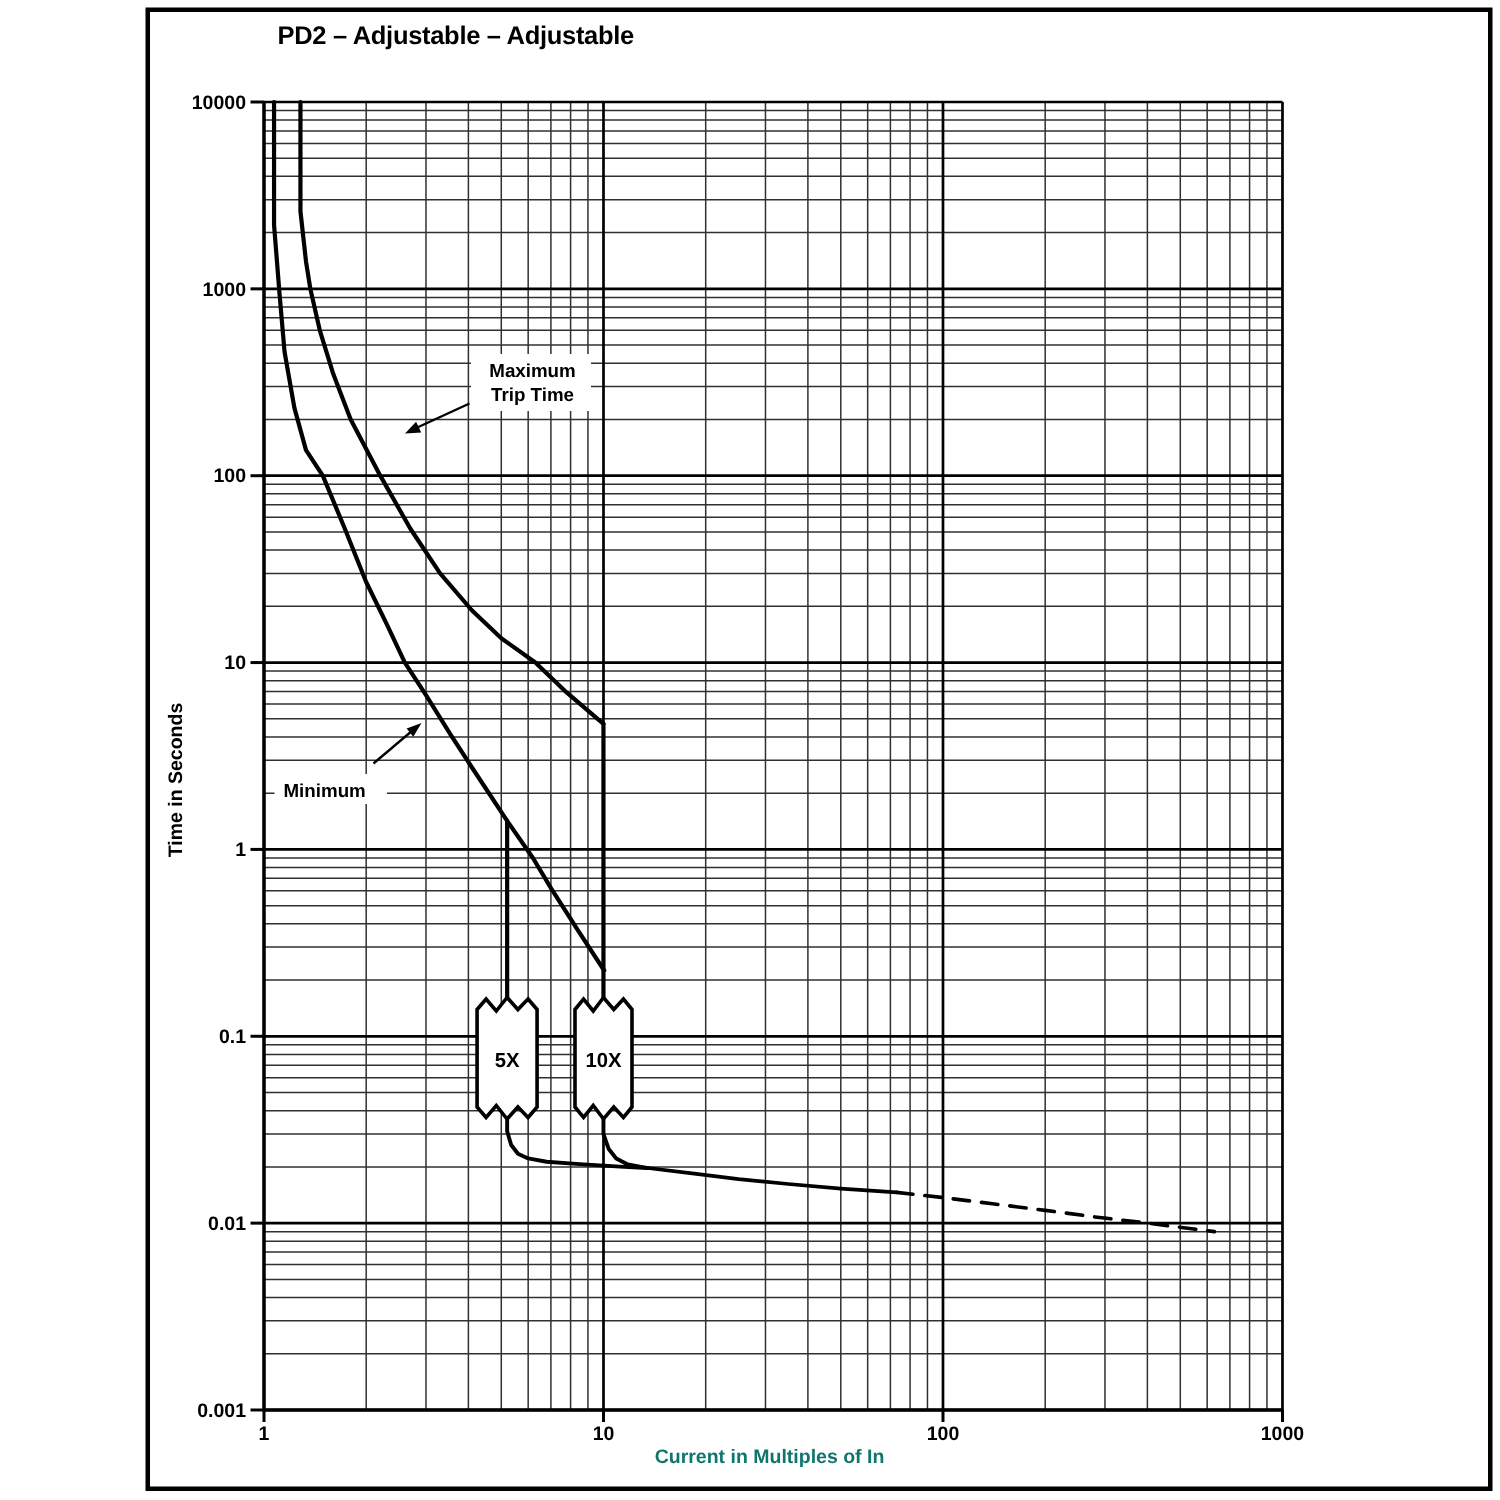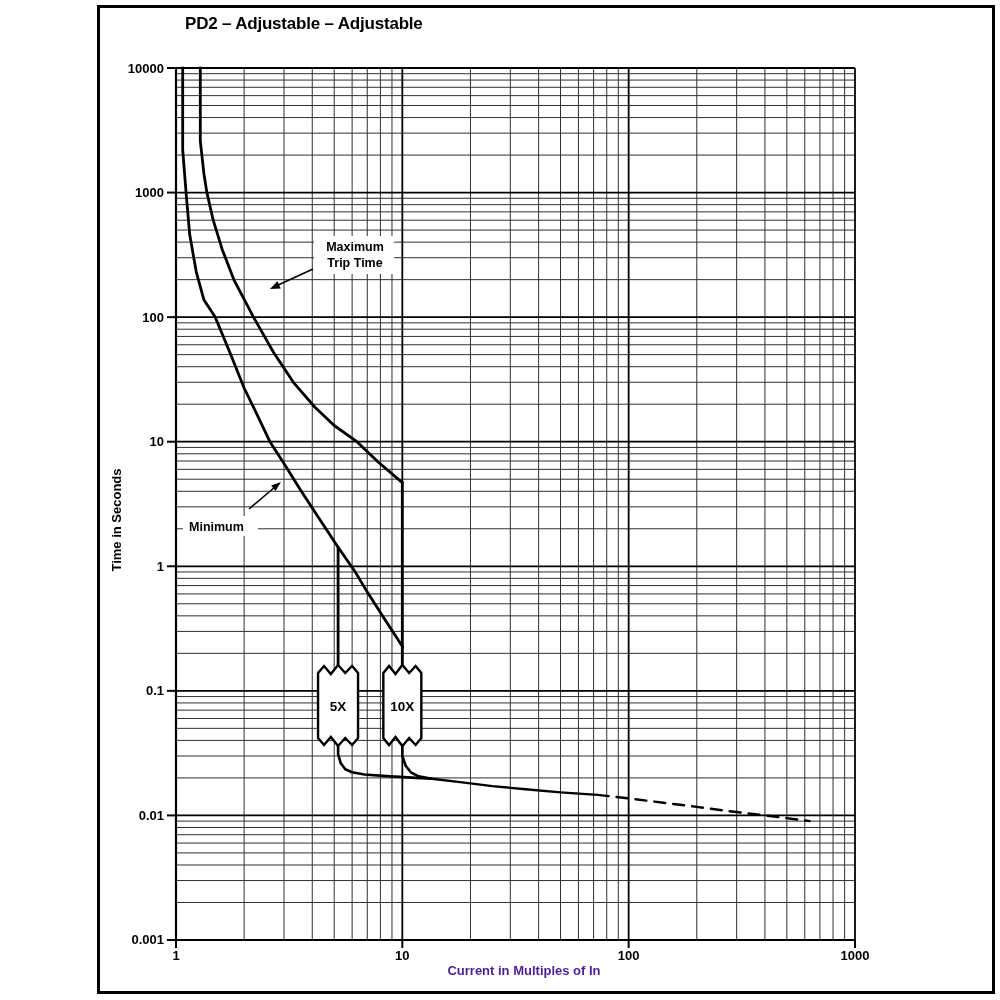--- a/index.html
+++ b/index.html
@@ -2,22 +2,22 @@
 <html><head>
 <meta charset="utf-8">
 <style>
   html,body{margin:0;padding:0;background:#fff;}
   .page{position:relative;width:1000px;height:1000px;background:#ffffff;overflow:hidden;
         font-family:"Liberation Sans",sans-serif;}
   .frame{position:absolute;left:97px;top:5px;width:898px;height:989px;
          border:3px solid #000;box-sizing:border-box;background:#fff;}
   .title{position:absolute;left:185px;top:14px;font-size:17px;font-weight:bold;
          letter-spacing:-0.2px;color:#000;white-space:nowrap;}
-  .xlabel{position:absolute;left:524px;top:963px;transform:translateX(-50%);
-          font-size:13px;font-weight:bold;color:#4c1d95;white-space:nowrap;}
+  .xlabel{position:absolute;left:513px;top:963px;transform:translateX(-50%);
+          font-size:13px;font-weight:bold;color:#0f766e;white-space:nowrap;}
   .ylabel{position:absolute;left:17px;top:510px;width:200px;height:20px;line-height:20px;
           text-align:center;font-size:13px;font-weight:bold;color:#000;white-space:nowrap;
           transform:rotate(-90deg);}
   svg#chart{position:absolute;left:0;top:0;}
 </style>
 </head>
 <body>
 
 <div class="page">
   <div class="frame"></div>

